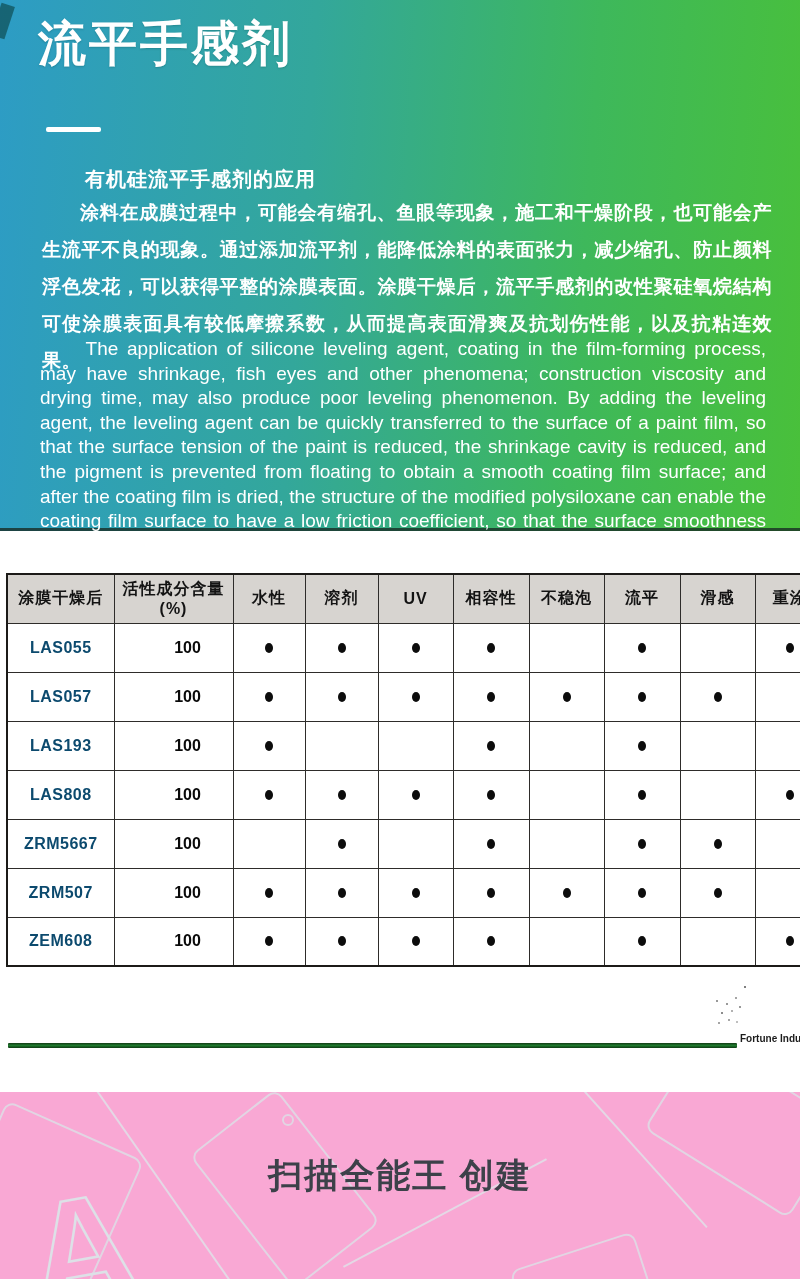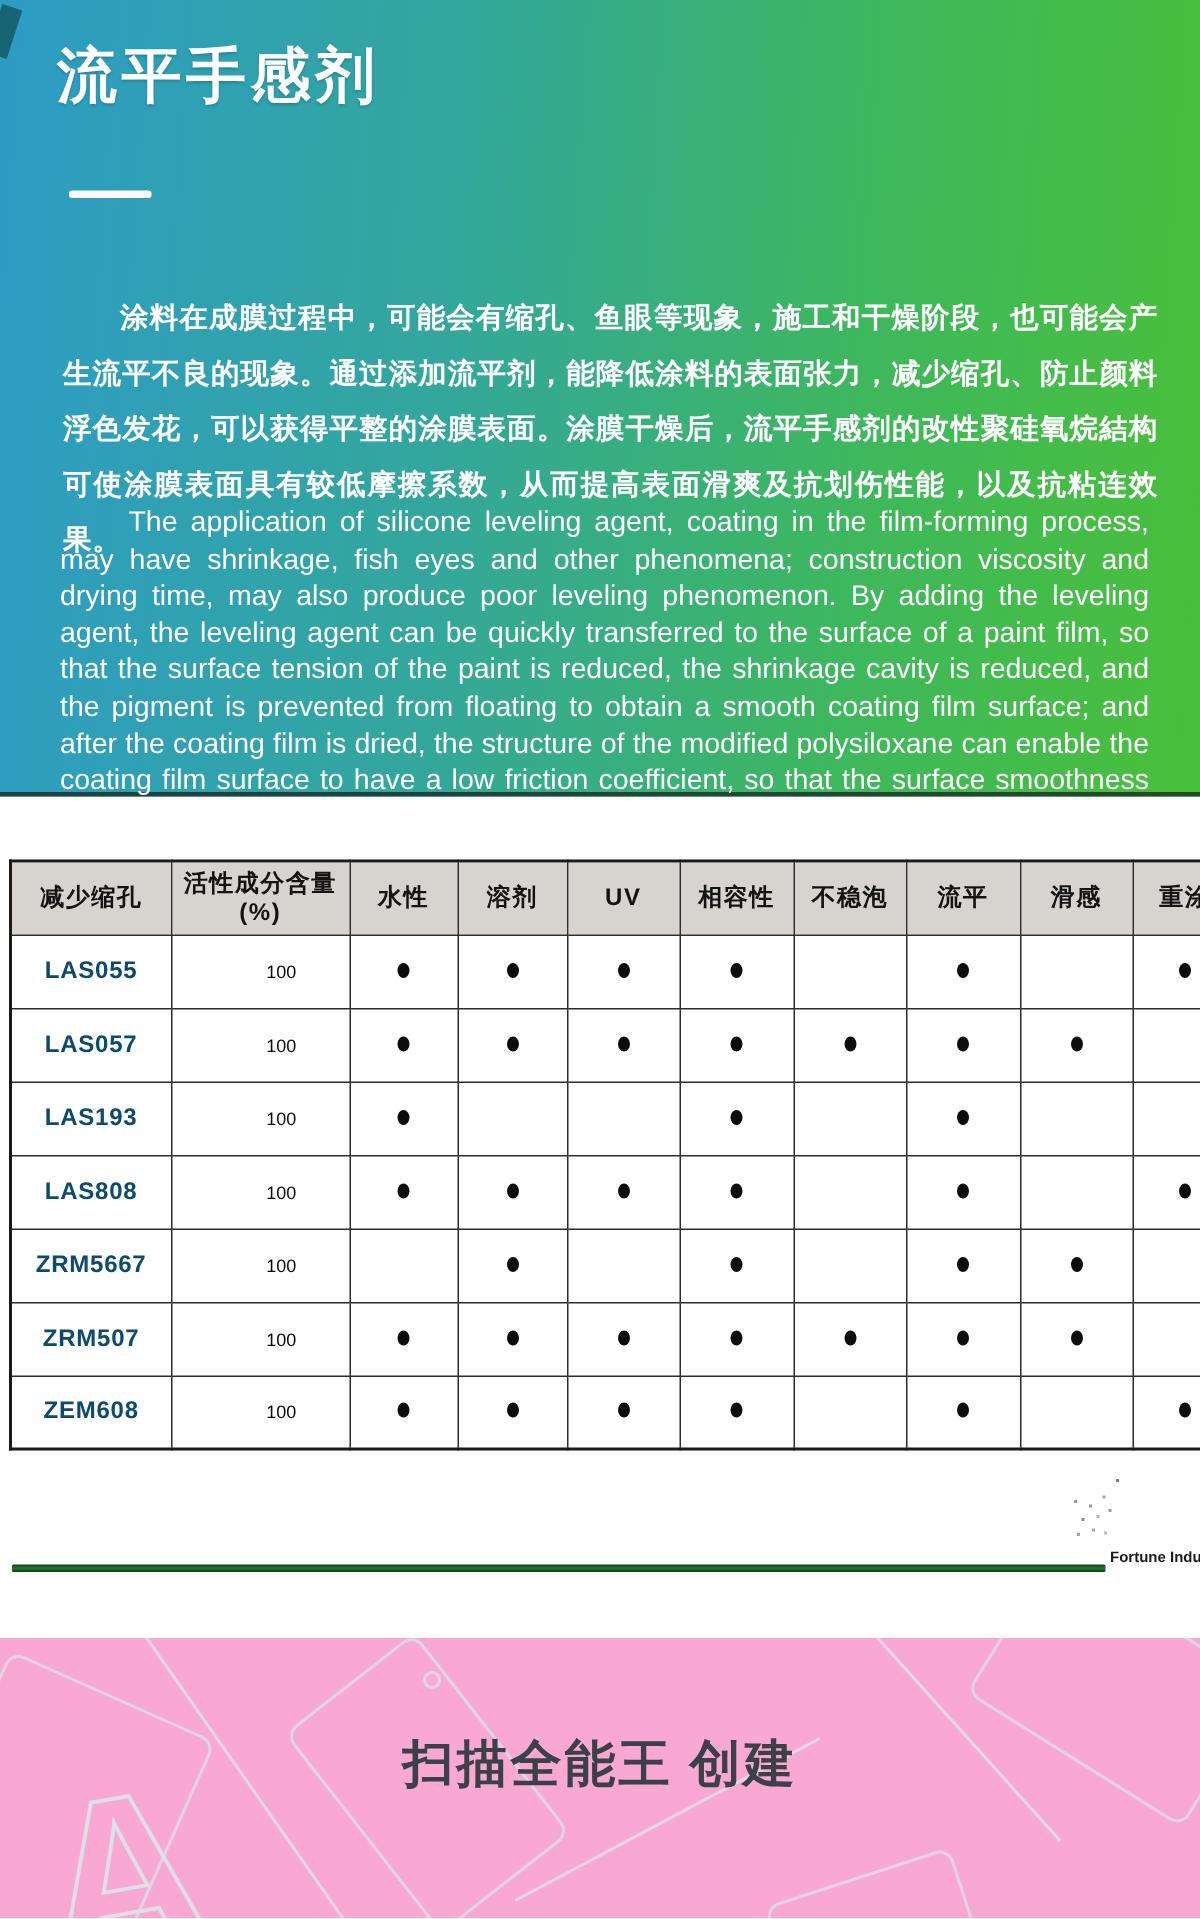--- a/index.html
+++ b/index.html
@@ -9,42 +9,42 @@
 
   
   .hero {
     position:absolute; left:0; top:0; width:800px; height:531px;
     background:linear-gradient(94deg,#2D9CC5 0%,#33A79B 38%,#3EB85B 72%,#49C03A 100%);
     border-bottom:3px solid rgba(25,45,35,.8);
     color:#fff;
   }
   .hero-corner { position:absolute; left:-4px; top:4px; width:14px; height:34px;
     background:#0e4d52; transform:rotate(18deg); opacity:.7; }
-  .hero-title { position:absolute; left:38px; top:23px; font-size:40px; font-weight:800;
+  .hero-title { position:absolute; left:38px; top:12px; font-size:48px; font-weight:800;
     letter-spacing:3px; text-shadow:0 1px 2px rgba(0,60,60,.25); }
   .hero-subtitle { position:absolute; left:39px; top:82px; font-size:19px; font-weight:700;
     letter-spacing:.5px; }
   .hero-dash { position:absolute; left:46px; top:127px; width:55px; height:5px;
     background:#fff; border-radius:2px; }
   .section-heading { position:absolute; left:85px; top:166px; font-size:20px; font-weight:800;
     letter-spacing:1px; }
   .para-zh { position:absolute; left:42px; top:194px; width:730px; font-size:19px;
     font-weight:600; line-height:37px; text-align:justify; text-indent:2em; letter-spacing:.5px; }
   .para-en { position:absolute; left:40px; top:337px; width:726px; font-size:19px;
     font-weight:500; line-height:24.6px; text-align:justify; text-indent:2.4em; }
 
   
   .table-wrap { position:absolute; left:6px; top:573px; width:818px; }
   table { border-collapse:collapse; table-layout:fixed; width:818px;
     border:2.5px solid #1c1a18; background:#fff; }
   th, td { border:1.5px solid #2e2c2a; height:49px; text-align:center; vertical-align:middle;
     overflow:hidden; }
   th { background:#d7d4d0; color:#131313; font-size:16px; font-weight:700; letter-spacing:1px; }
   td.model { color:#0c4a6e; font-size:16px; font-weight:700; letter-spacing:.5px; }
-  td.active { color:#0a0a0a; font-size:12px; font-weight:400;padding-left:28px; }
+  td.active { color:#0a0a0a; font-size:16px; font-weight:700;padding-left:28px; }
   th:nth-child(1), td:nth-child(1){ width:107px; }
   th:nth-child(2), td:nth-child(2){ width:119px; }
   th:nth-child(3), td:nth-child(3){ width:72px; }
   th:nth-child(4), td:nth-child(4){ width:73px; }
   th:nth-child(5), td:nth-child(5){ width:75px; }
   th:nth-child(6), td:nth-child(6){ width:76px; }
   th:nth-child(7), td:nth-child(7){ width:75px;margin-top:44px; }
   th:nth-child(8), td:nth-child(8){ width:76px; }
   th:nth-child(9), td:nth-child(9){ width:75px; }
   th:nth-child(10), td:nth-child(10){ width:70px; }
@@ -81,29 +81,30 @@
 </style>
 </head>
 <body>
 
 <div id="page">
 
   <div class="hero">
     <div class="hero-corner"></div>
     <div class="hero-title">流平手感剂</div>
     <div class="hero-dash"></div>
+    <div class="section-heading">有机硅流平手感剂的应用</div>
     <div class="para-zh">涂料在成膜过程中，可能会有缩孔、鱼眼等现象，施工和干燥阶段，也可能会产生流平不良的现象。通过添加流平剂，能降低涂料的表面张力，减少缩孔、防止颜料浮色发花，可以获得平整的涂膜表面。涂膜干燥后，流平手感剂的改性聚硅氧烷結构可使涂膜表面具有较低摩擦系数，从而提高表面滑爽及抗划伤性能，以及抗粘连效果。</div>
     <div class="para-en">The application of silicone leveling agent, coating in the film-forming process, may have shrinkage, fish eyes and other phenomena; construction viscosity and drying time, may also produce poor leveling phenomenon. By adding the leveling agent, the leveling agent can be quickly transferred to the surface of a paint film, so that the surface tension of the paint is reduced, the shrinkage cavity is reduced, and the pigment is prevented from floating to obtain a smooth coating film surface; and after the coating film is dried, the structure of the modified polysiloxane can enable the coating film surface to have a low friction coefficient, so that the surface smoothness and scratch resistance are improved, and the anti-adhesion effect is improved.</div>
   </div>
 
   <div class="table-wrap">
     <table>
       <thead>
           <tr>
-            <th>减少缩孔</th>
+            <th>涂膜干燥后</th>
             <th>活性成分含量(%)</th>
             <th>水性</th>
             <th>溶剂</th>
             <th>UV</th>
             <th>相容性</th>
             <th>不稳泡</th>
             <th>流平</th>
             <th>滑感</th>
             <th>重涂</th>
           </tr>

